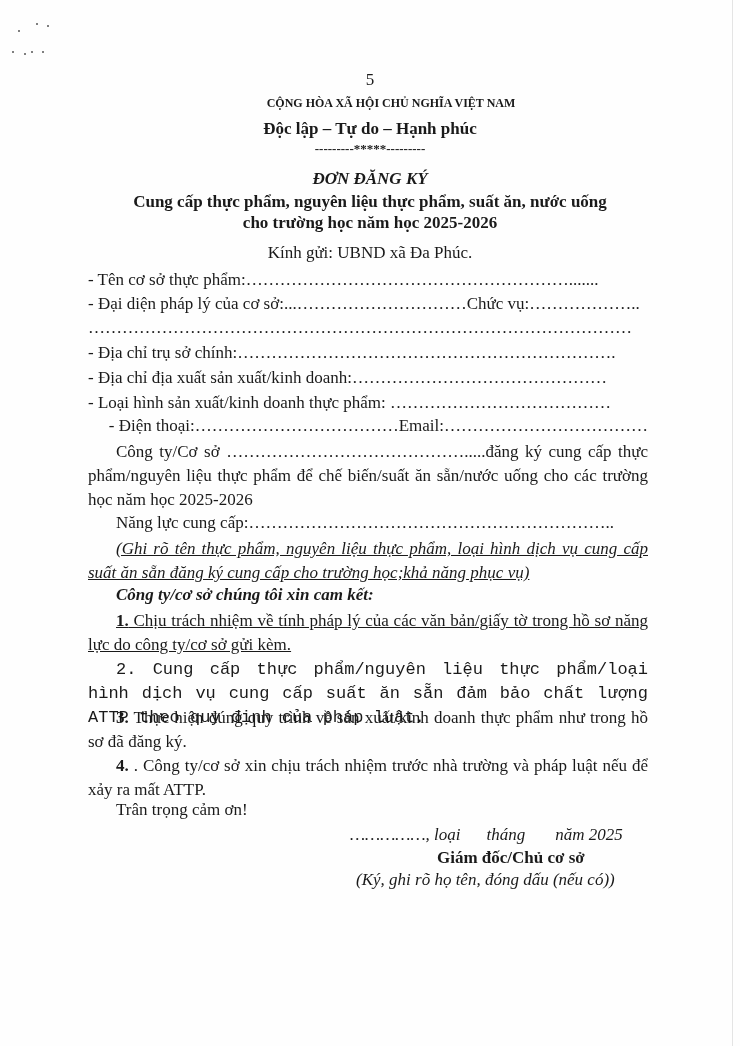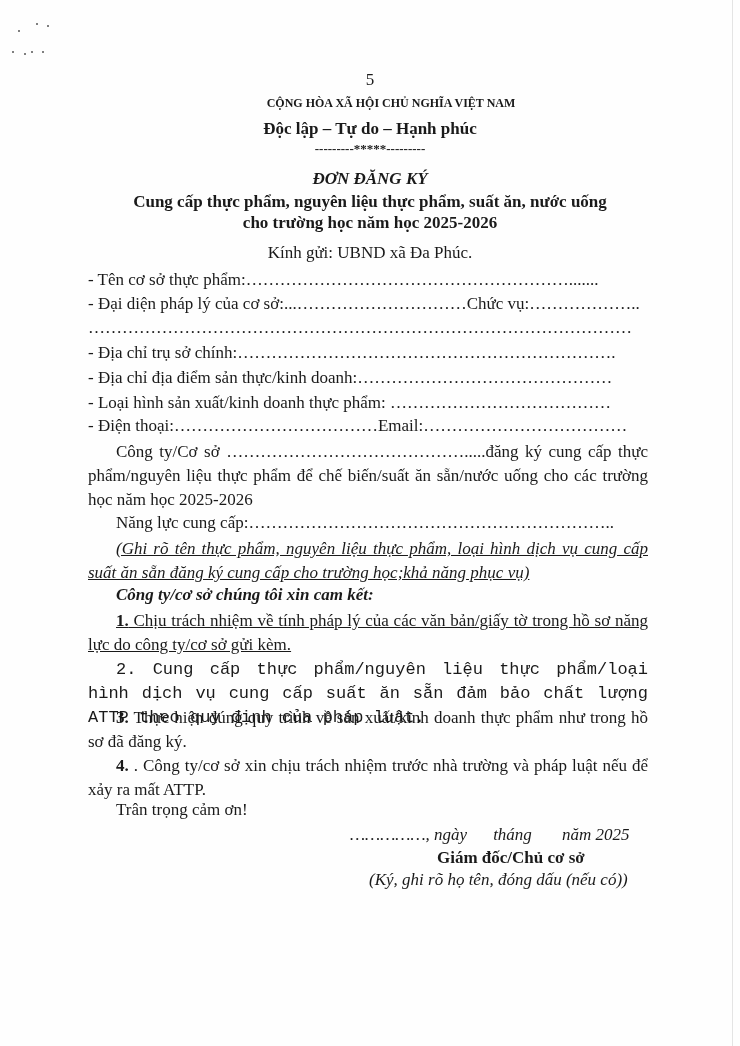--- a/index.html
+++ b/index.html
@@ -39,37 +39,37 @@
   <div class="center b" style="top:169px;font-size:17px;font-style:italic;">ĐƠN ĐĂNG KÝ</div>
   <div class="center b t17" style="top:192px;">Cung cấp thực phẩm, nguyên liệu thực phẩm, suất ăn, nước uống</div>
   <div class="center b t17" style="top:213px;">cho trường học năm học 2025-2026</div>
 
   <div class="center t17" style="top:243px;">Kính gửi:  UBND xã Đa Phúc.</div>
 
   <div class="line" style="top:270px;">- Tên cơ sở thực phẩm:………………………………………………….......</div>
   <div class="line" style="top:294px;">- Đại diện pháp lý của cơ sở:...…………………………Chức vụ:………………..</div>
   <div class="line" style="top:318px;overflow:hidden;">……………………………………………………………………………………</div>
   <div class="line" style="top:343px;">- Địa chỉ trụ sở chính:………………………………………………………….</div>
-  <div class="line" style="top:368px;">- Địa chỉ địa điểm sản thực/kinh doanh:………………………………………</div>
+  <div class="line" style="top:368px;">- Địa chỉ địa xuất sản xuất/kinh doanh:………………………………………</div>
   <div class="line" style="top:393px;">- Loại hình sản xuất/kinh doanh thực phẩm: …………………………………</div>
-  <div class="line" style="top:416px;">- Điện thoại:………………………………Email:………………………………</div>
+  <div class="line" style="top:416px;text-align:right;">- Điện thoại:………………………………Email:………………………………</div>
 
   <div class="para indent" style="top:440px;">Công ty/Cơ sở …………………………………….....đăng ký cung cấp thực phẩm/nguyên liệu thực phẩm để chế biến/suất ăn sẵn/nước uống cho các trường học năm học 2025-2026</div>
 
   <div class="line" style="top:513px;left:116px;width:530px;">Năng lực cung cấp:………………………………………………………..</div>
   <div class="para indent i" style="top:537px;text-decoration:underline;">(Ghi rõ tên thực phẩm, nguyên liệu thực phẩm, loại hình dịch vụ cung cấp suất ăn sẵn đăng ký cung cấp cho trường học;khả năng phục vụ)</div>
 
   <div class="line b i" style="top:585px;left:116px;">Công ty/cơ sở chúng tôi xin cam kết:</div>
 
   <div class="para indent" style="top:609px;text-decoration:underline;"><span class="b">1.</span><span> Chịu trách nhiệm về tính pháp lý của các văn bản/giấy tờ trong hồ sơ năng lực do công ty/cơ sở gửi kèm.</span></div>
   <div class="para indent" style="top:658px;font-family:Liberation Mono, monospace;"><span>2.</span><span> Cung cấp thực phẩm/nguyên liệu thực phẩm/loại hình dịch vụ cung cấp suất ăn sẵn đảm bảo chất lượng ATTP theo quy định của pháp luật.</span></div>
   <div class="para indent" style="top:706px;"><span class="b">3.</span><span> Thực hiện đúng quy trình về sản xuất/kinh doanh thực phẩm như trong hồ sơ đã đăng ký.</span></div>
   <div class="para indent" style="top:754px;"><span class="b">4.</span><span> . Công ty/cơ sở xin chịu trách nhiệm trước nhà trường và pháp luật nếu để xảy ra mất ATTP.</span></div>
 
   <div class="line" style="top:800px;left:116px;">Trân trọng cảm ơn!</div>
 
   <div class="abs t17 i" style="top:825px;left:350px;">
     <span>……………,</span>
-    <span>ngày</span><span style="display:inline-block;width:26px;"></span><span>tháng</span><span style="display:inline-block;width:30px;"></span><span>năm 2025</span>
+    <span>loại</span><span style="display:inline-block;width:26px;"></span><span>tháng</span><span style="display:inline-block;width:30px;"></span><span>năm 2025</span>
   </div>
   <div class="abs b t17" style="top:848px;left:437px;">Giám đốc/Chủ cơ sở</div>
-  <div class="abs i t17" style="top:870px;left:369px;">(Ký, ghi rõ họ tên, đóng dấu (nếu có))</div>
+  <div class="abs i t17" style="top:870px;left:356px;">(Ký, ghi rõ họ tên, đóng dấu (nếu có))</div>
 </div>
 
 </body></html>

